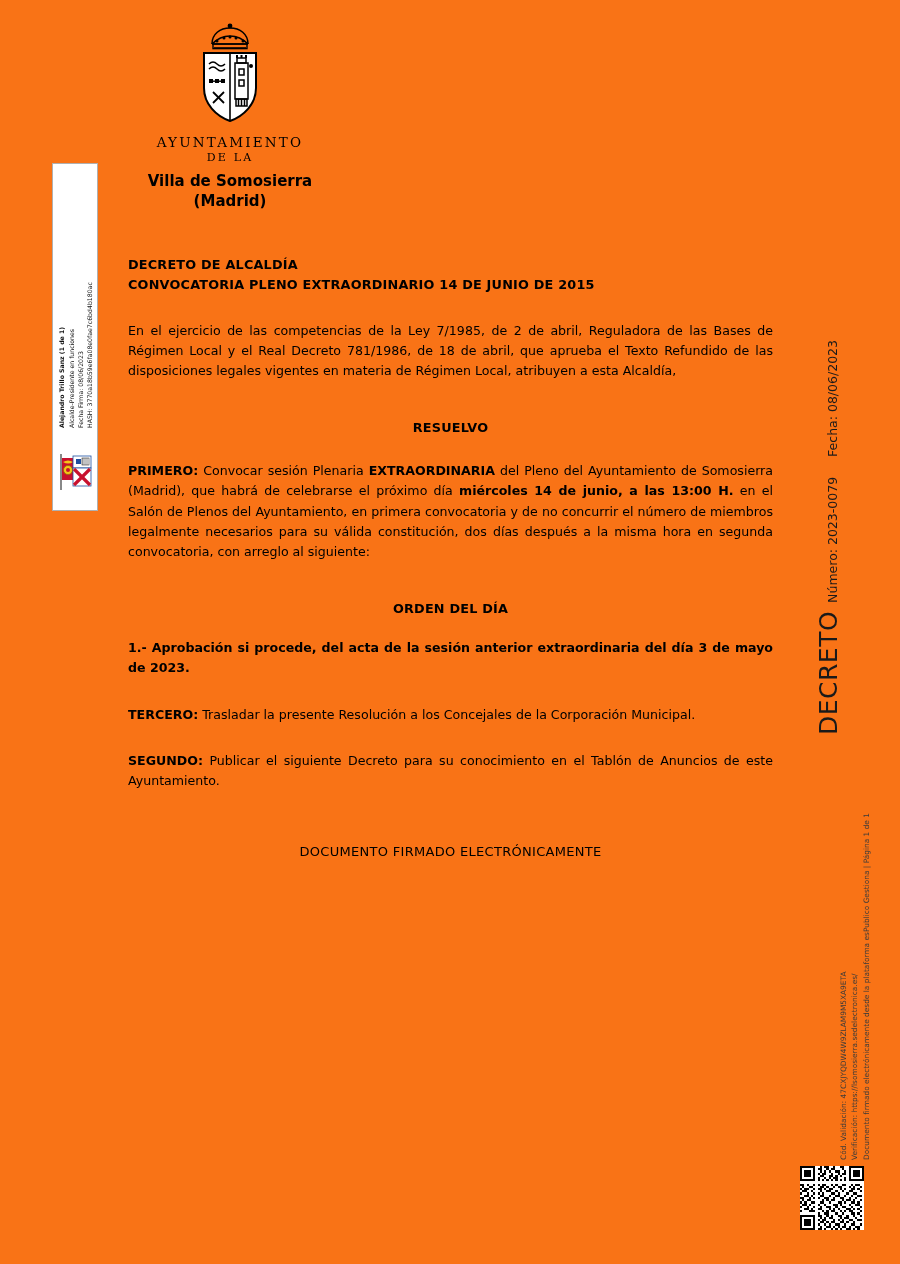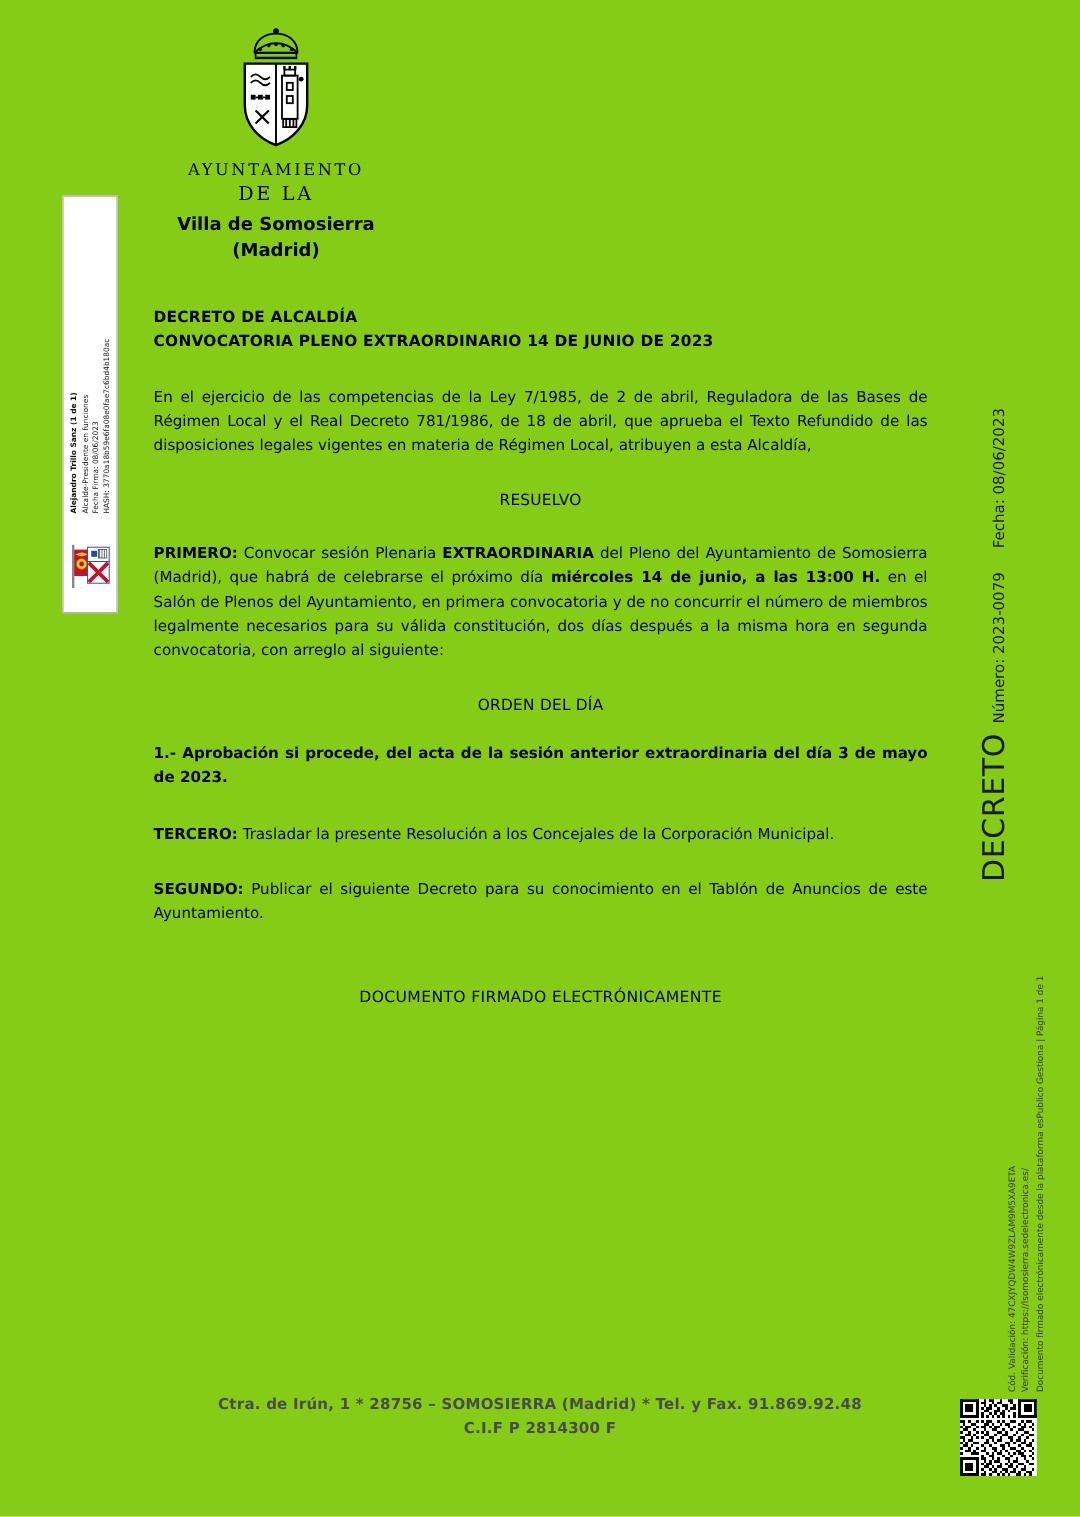--- a/index.html
+++ b/index.html
@@ -8,21 +8,21 @@
     background: #ffffff;
   }
   body {
     font-family: "DejaVu Sans", sans-serif;
     color: #000000;
   }
   .page {
     position: relative;
     width: 900px;
     height: 1264px;
-    background: #84cc16;
+    background: #f97316;
     overflow: hidden;
   }
 
   
   .header-block {
     position: absolute;
     left: 95px;
     top: 22px;
     width: 270px;
     text-align: center;
@@ -35,21 +35,21 @@
   }
   .org-line1 {
     font-family: "DejaVu Serif", serif;
     font-size: 13.5px;
     letter-spacing: 2.2px;
     line-height: 1.25;
     color: #000;
   }
   .org-line2 {
     font-family: "DejaVu Serif", serif;
-    font-size: 16px;
+    font-size: 11px;
     letter-spacing: 2.2px;
     line-height: 1.35;
     color: #000;
   }
   .org-line3 {
     font-family: "DejaVu Sans", sans-serif;
     font-weight: bold;
     font-size: 15px;
     margin-top: 5px;
     line-height: 1.35;
@@ -189,23 +189,23 @@
   }
   .para {
     font-size: 12.6px;
     line-height: 1.62;
     text-align: justify;
     margin-top: 26px;
   }
   .para.tight { }
   .center-head {
     text-align: center;
-    font-weight: normal;
+    font-weight: bold;
     font-size: 12.8px;
-    margin-top: 28px;
+    margin-top: 38px;
     letter-spacing: 0.2px;
   }
   .bold { font-weight: bold; }
   .item-bold {
     font-size: 12.6px;
     line-height: 1.62;
     font-weight: bold;
     text-align: justify;
     margin-top: 22px;
   }
@@ -573,21 +573,21 @@
         <rect x="21" y="28" width="2" height="1"></rect>
       <rect x="24" y="28" width="1" height="1"></rect>
         <rect x="26" y="28" width="1" height="1"></rect>
     </g>
   </svg>
 
   <div class="body-wrap">
 
     <div class="doc-title">
       <div>DECRETO DE ALCALDÍA</div>
-      <div>CONVOCATORIA PLENO EXTRAORDINARIO 14 DE JUNIO DE 2023</div>
+      <div>CONVOCATORIA PLENO EXTRAORDINARIO 14 DE JUNIO DE 2015</div>
     </div>
 
     <div class="para">En el ejercicio de las competencias de la Ley 7/1985, de 2 de abril, Reguladora de las Bases de Régimen Local y el Real Decreto 781/1986, de 18 de abril, que aprueba el Texto Refundido de las disposiciones legales vigentes en materia de Régimen Local, atribuyen a esta Alcaldía,</div>
 
     <div class="center-head">RESUELVO</div>
 
     <div class="para tight">
       <span class="bold">PRIMERO:</span><span> Convocar sesión Plenaria </span><span class="bold">EXTRAORDINARIA</span><span> del Pleno del Ayuntamiento de Somosierra (Madrid), que habrá de celebrarse el próximo día </span><span class="bold">miércoles 14 de junio, a las 13:00 H.</span><span> en el Salón de Plenos del Ayuntamiento, en primera convocatoria y de no concurrir el número de miembros legalmente necesarios para su válida constitución, dos días después a la misma hora en segunda convocatoria, con arreglo al siguiente:</span>
     </div>
 
@@ -599,18 +599,14 @@
       <span class="bold">TERCERO:</span><span> Trasladar la presente Resolución a los Concejales de la Corporación Municipal.</span>
     </div>
 
     <div class="para">
       <span class="bold">SEGUNDO:</span><span> Publicar el siguiente Decreto para su conocimiento en el Tablón de Anuncios de este Ayuntamiento.</span>
     </div>
 
     <div class="firmado">DOCUMENTO FIRMADO ELECTRÓNICAMENTE</div>
   </div>
 
-  <div class="footer">
-    <div class="footer-line1">Ctra. de Irún,  1    *     28756 – SOMOSIERRA (Madrid)    *   Tel. y Fax. 91.869.92.48</div>
-    <div class="footer-line2">C.I.F  P   2814300 F</div>
-  </div>
 
 </div>
 
 </body></html>

